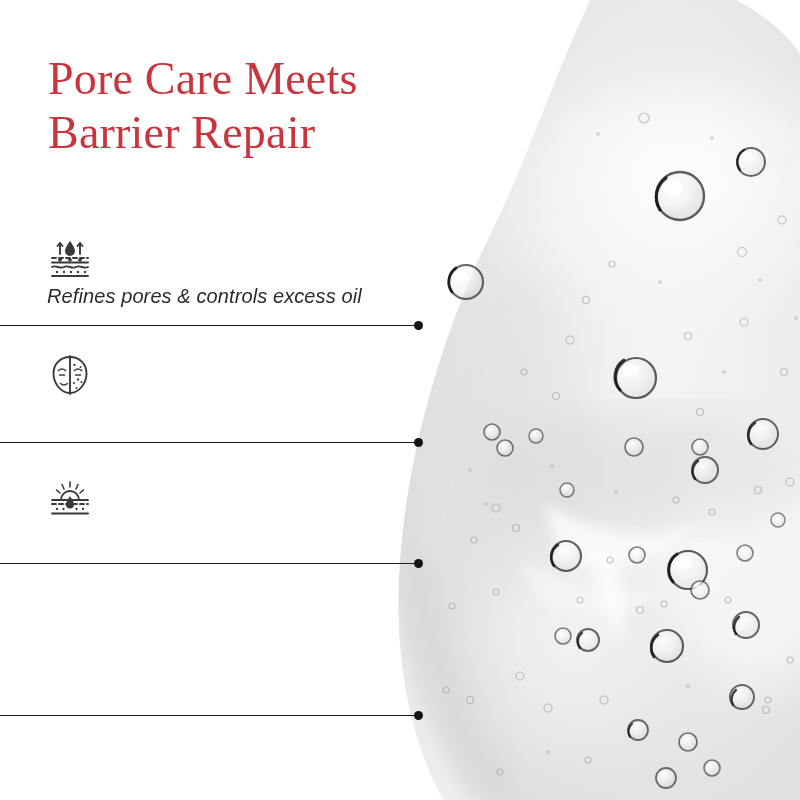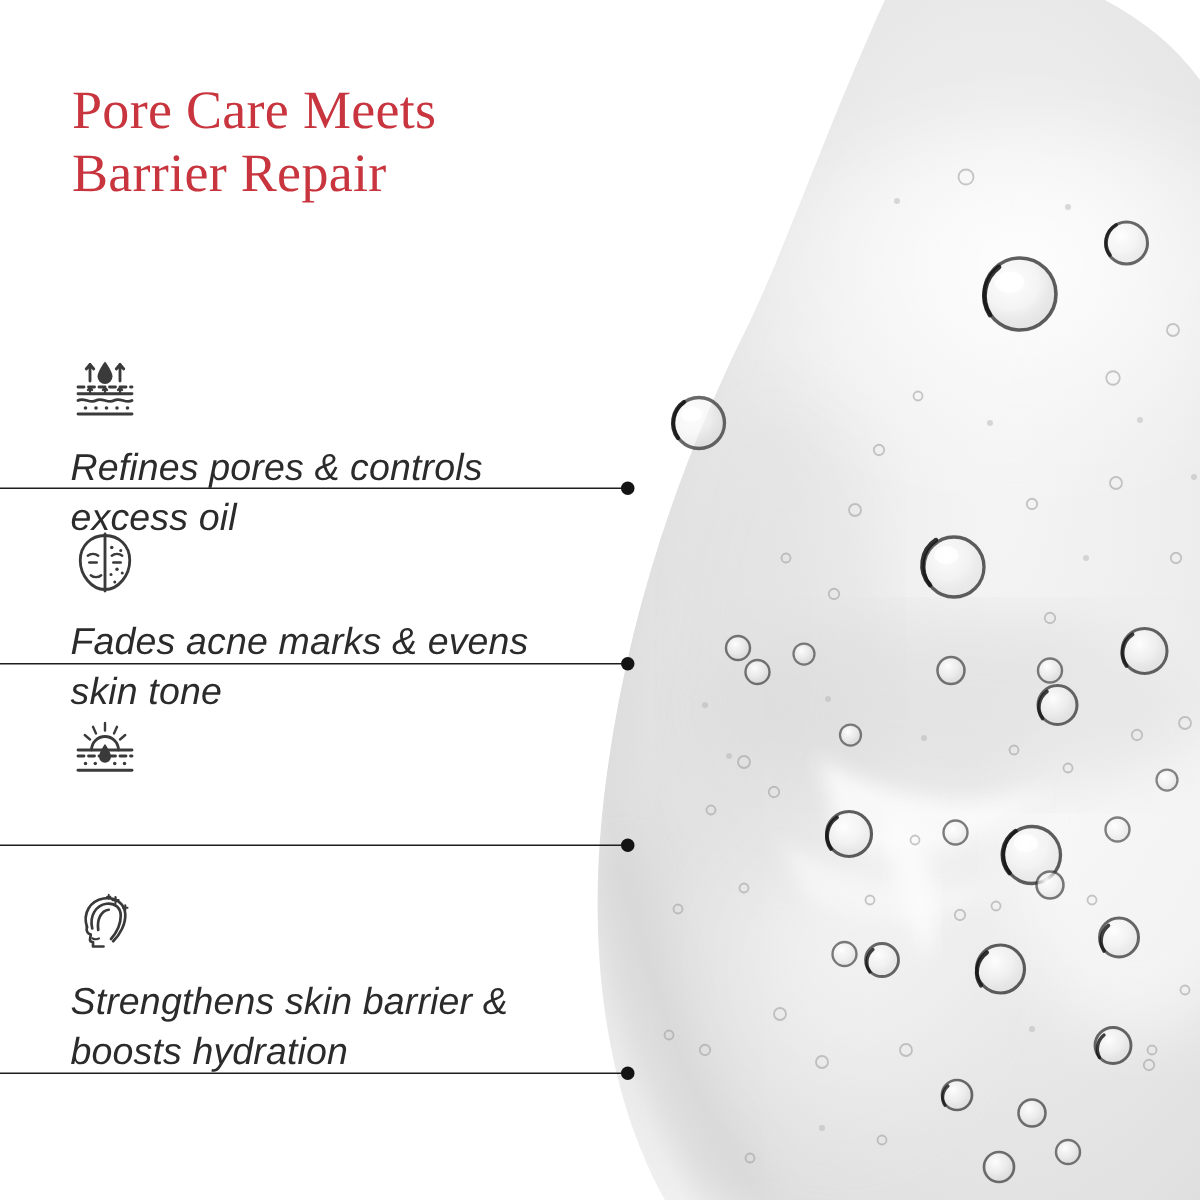--- a/index.html
+++ b/index.html
@@ -23,21 +23,21 @@
     pointer-events: none;
   }
 
   
   #headline {
     position: absolute;
     left: 48px;
     top: 52px;
     width: 470px;
     font-family: "Liberation Serif", "DejaVu Serif", serif;
-    font-size: 36px;
+    font-size: 46px;
     line-height: 1.18;
     font-weight: 400;
     letter-spacing: 0.2px;
     color: #c8353e;
     white-space: pre-line;
   }
 
   
   .benefit {
     position: absolute;
@@ -49,24 +49,24 @@
     width: 46px;
     height: 46px;
   }
   .benefit-icon svg {
     display: block;
     width: 46px;
     height: 46px;
   }
   .benefit-text {
     display: block;
-    margin-top: 14px;
+    margin-top: 1px;
     font-family: "Liberation Sans", sans-serif;
     font-style: italic;
-    font-size: 25px;
+    font-size: 20px;
     line-height: 1.32;
     color: #2b2b2b;
     letter-spacing: 0.1px;
     width: 330px;
   }
   .benefit-rule {
     position: absolute;
     left: 0;
     height: 10px;
     width: 423px;
@@ -383,21 +383,20 @@
         <g fill="#3a3a3a" stroke="none">
           <circle cx="27.5" cy="13" r="1.15"></circle>
           <circle cx="33.5" cy="15" r="1.0"></circle>
           <circle cx="31" cy="27.5" r="1.15"></circle>
           <circle cx="27" cy="31" r="1.0"></circle>
           <circle cx="34.5" cy="30" r="1.0"></circle>
           <circle cx="29.5" cy="36" r="1.0"></circle>
         </g>
       </svg>
     </span>
-    <span class="benefit-text">Fades acne marks &amp; evens skin tone</span>
   </div>
   <div class="benefit benefit-rule" style="top:437px;">
     <span class="rule-line"></span>
     <span class="rule-dot"></span>
   </div>
 
   <div class="benefit" style="top:478px;">
     <span class="benefit-icon">
       <svg viewBox="0 0 46 46" fill="none" stroke="#3a3a3a" stroke-width="1.9" stroke-linecap="round" stroke-linejoin="round" aria-hidden="true">
 
@@ -422,39 +421,18 @@
         </g>
         <path d="M5 35.5 H41"></path>
       </svg>
     </span>
   </div>
   <div class="benefit benefit-rule" style="top:558px;">
     <span class="rule-line"></span>
     <span class="rule-dot"></span>
   </div>
 
-  <div class="benefit" style="top:592px;">
-    <span class="benefit-icon">
-      <svg viewBox="0 0 46 46" fill="none" stroke="#3a3a3a" stroke-width="1.8" stroke-linecap="round" stroke-linejoin="round" aria-hidden="true">
-
-        <path d="M11 26 C8 17 13 8.5 22 7 C30 5.8 36 10.5 36.5 17
-                 C37 24 33 31 28.5 35.5"></path>
-        <path d="M14.5 27 C12.5 18.5 17 11.5 24 10.5 C30 9.8 33.5 13.5 33.5 18.5
-                 C33.5 24 30.5 30 27 34"></path>
-        <path d="M18.5 28 C17.5 21 20.5 15 25.5 14.5"></path>
-
-        <path d="M11 26 C10 29 12 30.5 13.5 31 L13 34.5 C13 35.5 14 36 15 36
-                 L15 39 L22 39"></path>
-        <path d="M14.5 33.5 C16.5 34.5 18 34.3 19 33.6" stroke-width="1.4"></path>
-
-        <path d="M30 6 L30 10 M28 8 L32 8" stroke-width="1.5"></path>
-        <path d="M36.5 11.5 L36.5 15 M35 13.2 L38 13.2" stroke-width="1.4"></path>
-        <path d="M25.5 4.5 L25.5 7 M24.4 5.8 L26.6 5.8" stroke-width="1.2"></path>
-      </svg>
-    </span>
-    <span class="benefit-text">Strengthens skin barrier &amp; boosts hydration</span>
-  </div>
   <div class="benefit benefit-rule" style="top:710px;">
     <span class="rule-line"></span>
     <span class="rule-dot"></span>
   </div>
 
 </div>
 
 </body></html>

